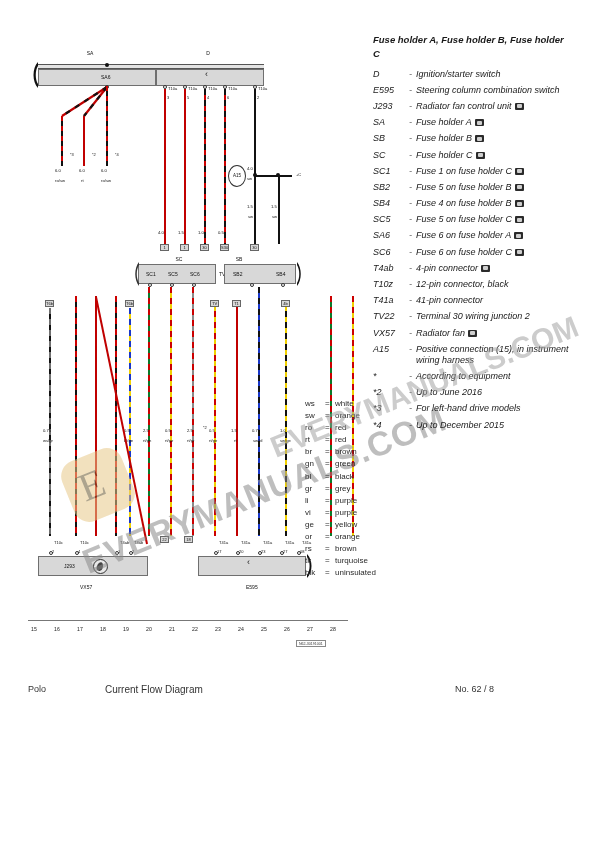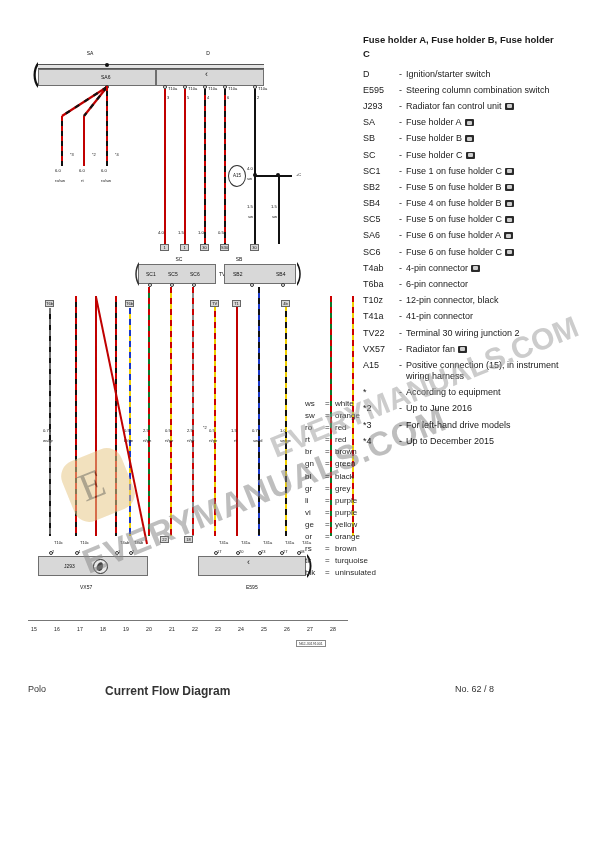--- a/index.html
+++ b/index.html
@@ -4,42 +4,42 @@
 <style>
   html,body{margin:0;padding:0;}
   body{
     width:612px;height:866px;background:#fff;
     font-family:"Liberation Sans", sans-serif;
     color:#222; position:relative; overflow:hidden;
   }
   #page{position:absolute;left:0;top:0;width:612px;height:866px;}
 
   
-  #legend{position:absolute;left:363px;top:33px;width:200px;}
+  #legend{position:absolute;left:373px;top:33px;width:200px;font-style:italic;}
   #legend .title{font-size:9.5px;font-weight:bold;line-height:14px;color:#1a1a1a;}
   #legend table{border-collapse:collapse;margin-top:5px;width:200px;}
   #legend td{font-size:9px;color:#1a1a1a;vertical-align:top;padding:2.6px 0;line-height:11px;}
   #legend td.code{width:36px;white-space:nowrap;}
   #legend td.dash{width:7px;}
   #legend td.desc{}
   .chip{display:inline-block;width:9px;height:7px;background:#2b2b2b;border-radius:1px;
         position:relative;vertical-align:-1px;margin-left:3px;}
   .chip::before{content:"";position:absolute;left:2px;top:1.5px;width:5px;height:4px;
         background:#cfcfcf;border-radius:1px;}
 
   
   #colorkey{position:absolute;left:305px;top:398px;width:90px;}
   #colorkey div{font-size:8px;line-height:12.1px;color:#2a2a2a;white-space:nowrap;}
   #colorkey .ab{display:inline-block;width:20px;}
   #colorkey .eq{display:inline-block;width:10px;}
 
   
   #footer{position:absolute;left:0;top:684px;width:612px;height:22px;}
   #footer .f1{position:absolute;left:28px;font-size:9px;color:#333;}
-  #footer .f2{position:absolute;left:105px;font-size:12px;color:#333;font-weight:bold;}
+  #footer .f2{position:absolute;left:105px;font-size:10px;color:#333;}
   #footer .f3{position:absolute;left:455px;font-size:9px;color:#333;}
 
   
   #diagram{position:absolute;left:0;top:0;width:380px;height:680px;}
 
   
   .box{position:absolute;background:#d8d8d8;border:1px solid #6f6f6f;box-sizing:border-box;}
   .boxlabel{position:absolute;font-size:5px;color:#111;white-space:nowrap;}
   .toplabel{position:absolute;font-size:5px;color:#111;white-space:nowrap;text-align:center;}
 
@@ -433,25 +433,20 @@
             <td class="code">SC6</td>
             <td class="dash">-</td>
             <td class="desc"><span>Fuse 6 on fuse holder C</span><span class="chip"></span></td>
           </tr>
           <tr>
             <td class="code">T4ab</td>
             <td class="dash">-</td>
             <td class="desc"><span>4-pin connector</span><span class="chip"></span></td>
           </tr>
           <tr>
-            <td class="code">T6ba</td>
-            <td class="dash">-</td>
-            <td class="desc"><span>6-pin connector</span></td>
-          </tr>
-          <tr>
             <td class="code">T10z</td>
             <td class="dash">-</td>
             <td class="desc"><span>12-pin connector, black</span></td>
           </tr>
           <tr>
             <td class="code">T41a</td>
             <td class="dash">-</td>
             <td class="desc"><span>41-pin connector</span></td>
           </tr>
           <tr>

